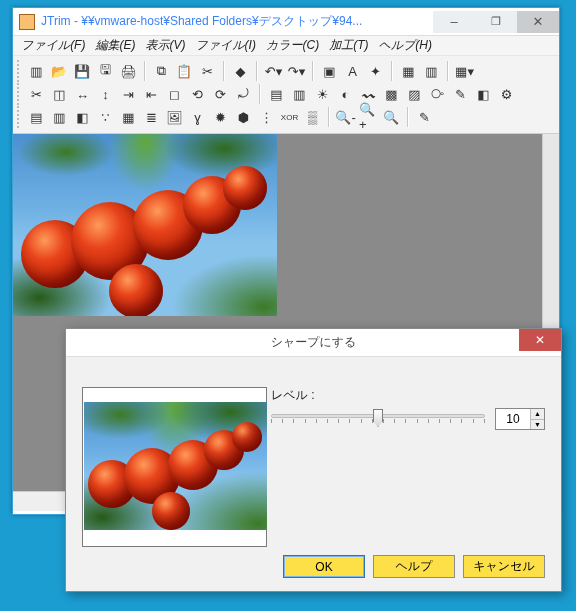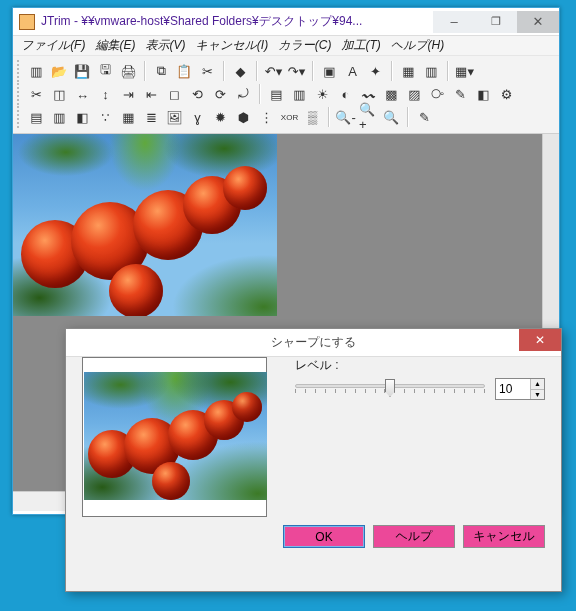--- a/index.html
+++ b/index.html
@@ -27,21 +27,21 @@
     background: #fff;
     display: flex; align-items: center;
     padding-left: 6px;
     border-bottom: 1px solid #ddd;
   }
   .titlebar .appicon {
     width: 16px; height: 16px; margin-right: 6px;
     background: #f8c070; border: 1px solid #a06020;
   }
   .titlebar .title {
-    flex: 1; color: #4c1d95; font-size: 12px;
+    flex: 1; color: #3b82f6; font-size: 12px;
     white-space: nowrap; overflow: hidden; text-overflow: ellipsis;
   }
   .winbtns { display: flex; }
   .winbtn {
     width: 42px; height: 22px;
     display: flex; align-items: center; justify-content: center;
     font-size: 13px; color: #555;
     background: #eceff2; margin-left: 0;
   }
   .winbtn.min::before { content: "–"; }
@@ -135,22 +135,22 @@
   .dlg-title { color:#444; font-size:12px; }
   .dlg-close {
     position:absolute; right:0; top:0;
     width: 42px; height: 22px;
     background: #c8504d; color:#fff;
     display:flex; align-items:center; justify-content:center;
     font-size: 12px;
   }
   .dlg-close::before { content:"✕"; }
   .dlg-body {
-    padding: 0 16px 8px 16px;
-    display:flex; gap: 28px;
+    padding: 30px 16px 8px 16px;
+    display:flex; gap: 4px;
   }
   .preview {
     width: 185px; height: 160px;
     border: 1px solid #7a7a7a;
     background:#fff;
     display:flex; flex-direction:column;
   }
   .preview .pimg { flex:0 0 128px; margin: 14px 1px 0 1px; }
   .controls { flex:1; }
   .lbl { color:#222; margin-bottom:4px; }
@@ -174,39 +174,39 @@
     width:10px; height:18px;
     background:linear-gradient(#fdfdfd,#d8d8d8);
     border:1px solid #7c7c7c;
     clip-path: polygon(0 0,100% 0,100% 70%,50% 100%,0 70%);
   }
   .spin {
     width:50px; height:22px; display:flex;
     border:1px solid #888; background:#fff;
   }
   .spin input{
-    width:34px; border:0; text-align:left;
+    width:34px; border:0; text-align:center;
     padding:0 3px; font:12px sans-serif; outline:none;
   }
   .spin .arrows{
     width:15px; display:flex; flex-direction:column;
     border-left:1px solid #bbb;
   }
   .spin .arrows div{
     flex:1; display:flex; align-items:center; justify-content:center;
     font-size:7px; background:#eee;
   }
   .spin .arrows div:first-child{border-bottom:1px solid #bbb;}
   .dlg-buttons {
     display:flex; justify-content:flex-end; gap:8px;
     padding: 0 16px 14px 16px;
   }
   .dlg-buttons button{
     width:82px; height:23px;
-    background:#ec4899;
+    background:#fde047;
     border:1px solid #8d8d8d;
     font:12px "Meiryo UI", sans-serif;
   }
   .dlg-buttons button.primary{
     border:1px solid #2b74b8;
     box-shadow: inset 0 0 0 1px #7bb6ea;
   }
 </style>
 </head>
 <body>
@@ -219,21 +219,21 @@
       <div class="winbtn min"></div>
       <div class="winbtn max"></div>
       <div class="winbtn close"></div>
     </div>
   </div>
 
   <div class="menubar">
     <span class="menuitem">ファイル(F)</span>
     <span class="menuitem">編集(E)</span>
     <span class="menuitem">表示(V)</span>
-    <span class="menuitem">キャンセル(I)</span>
+    <span class="menuitem">ファイル(I)</span>
     <span class="menuitem">カラー(C)</span>
     <span class="menuitem">加工(T)</span>
     <span class="menuitem">ヘルプ(H)</span>
   </div>
 
   <div class="toolbars">
     <div class="toolrow" id="row1">
         <span class="handle"></span>
         <div class="tbtn">▥</div>
         <div class="tbtn">📂</div>

